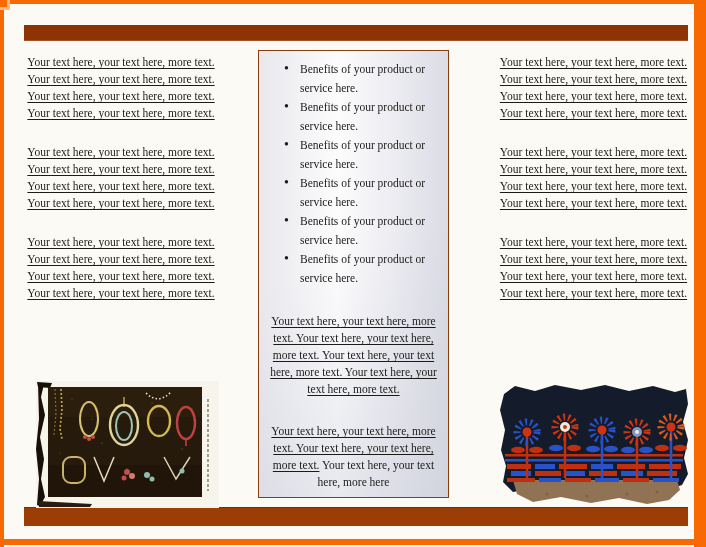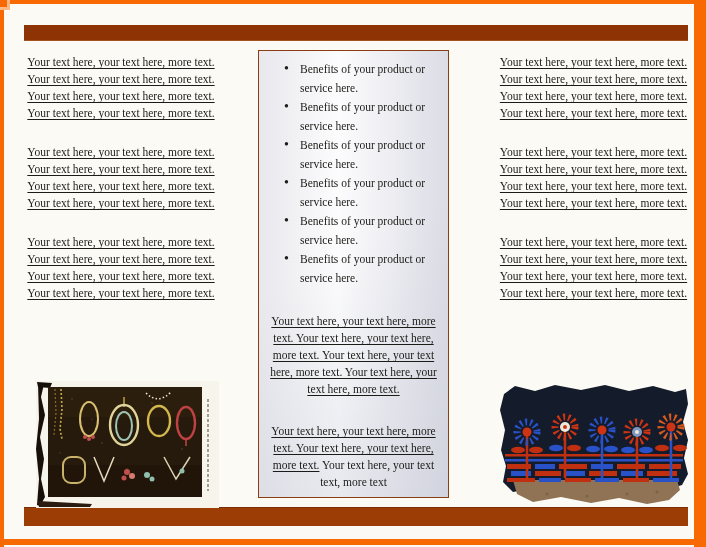--- a/index.html
+++ b/index.html
@@ -80,21 +80,21 @@
   <div class="center-box">
     <ul class="bullets">
       <li>Benefits of your product or service here.</li>
       <li>Benefits of your product or service here.</li>
       <li>Benefits of your product or service here.</li>
       <li>Benefits of your product or service here.</li>
       <li>Benefits of your product or service here.</li>
       <li>Benefits of your product or service here.</li>
     </ul>
     <p class="box-para"><span class="u">Your text here, your text here, more text. Your text here, your text here, more text. Your text here, your text here, more text. Your text here, your text here, more text.</span></p>
-    <p class="box-para"><span class="u">Your text here, your text here, more text. Your text here, your text here, more text.</span><span> Your text here, your text text, more text</span></p>
+    <p class="box-para"><span class="u">Your text here, your text here, more text. Your text here, your text here, more text.</span><span> Your text here, your text here, more here</span></p>
   </div>
 
   <div class="col col-right">
     <p><span class="u">Your text here, your text here, more text. Your text here, your text here, more text. Your text here, your text here, more text. Your text here, your text here, more text.</span></p>
     <p><span class="u">Your text here, your text here, more text. Your text here, your text here, more text. Your text here, your text here, more text. Your text here, your text here, more text.</span></p>
     <p><span class="u">Your text here, your text here, more text. Your text here, your text here, more text. Your text here, your text here, more text. Your text here, your text here, more text.</span></p>
   </div>
 
   <div class="photo-left">
     <svg viewBox="0 0 191 134" preserveAspectRatio="none">

